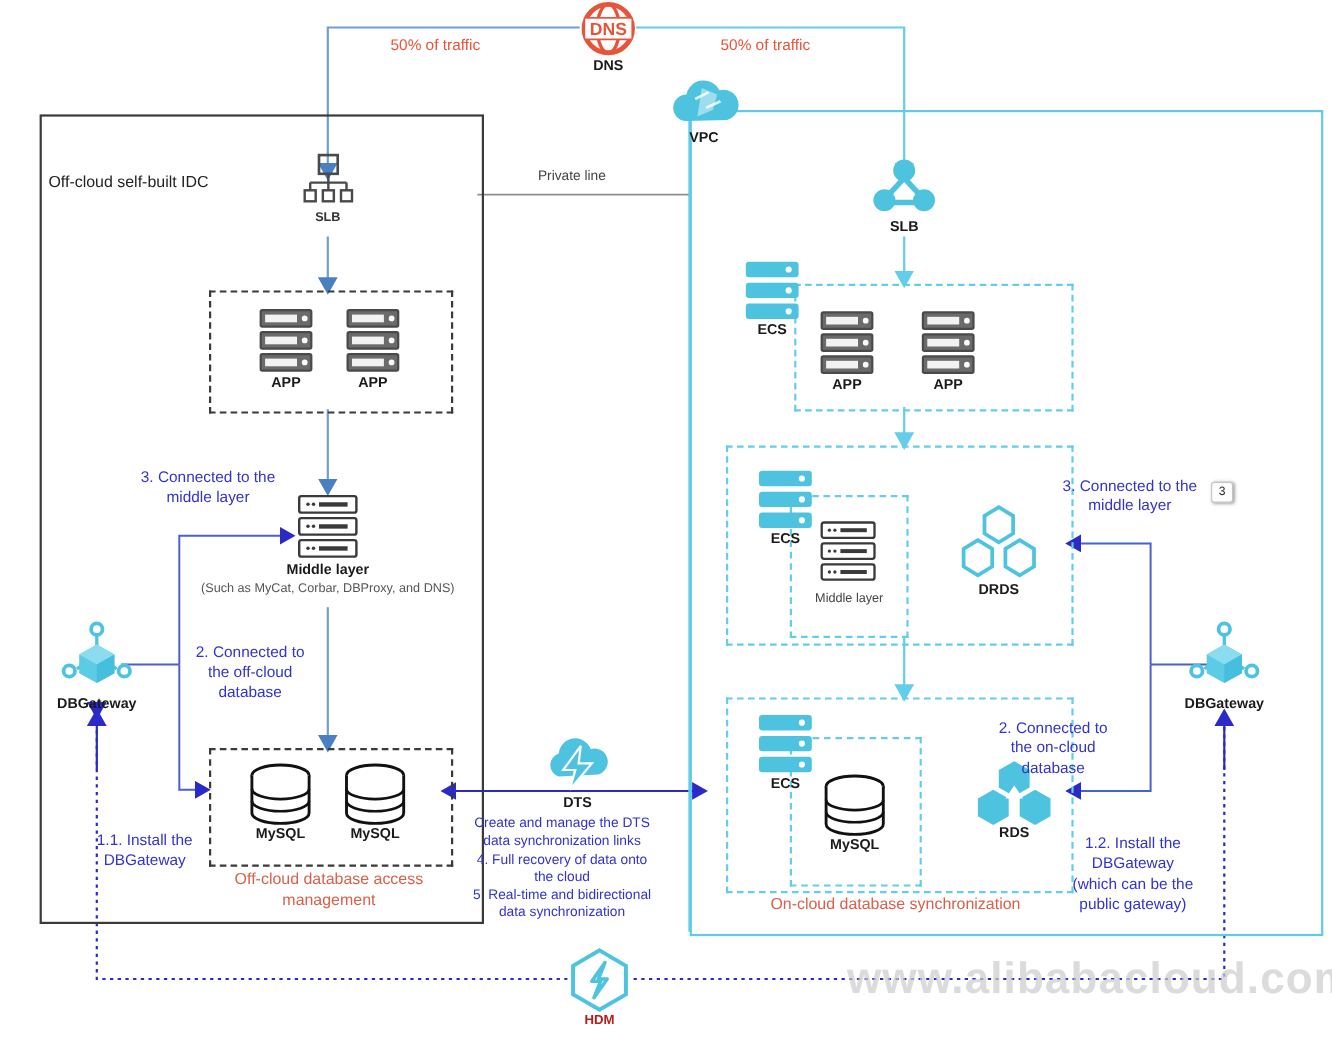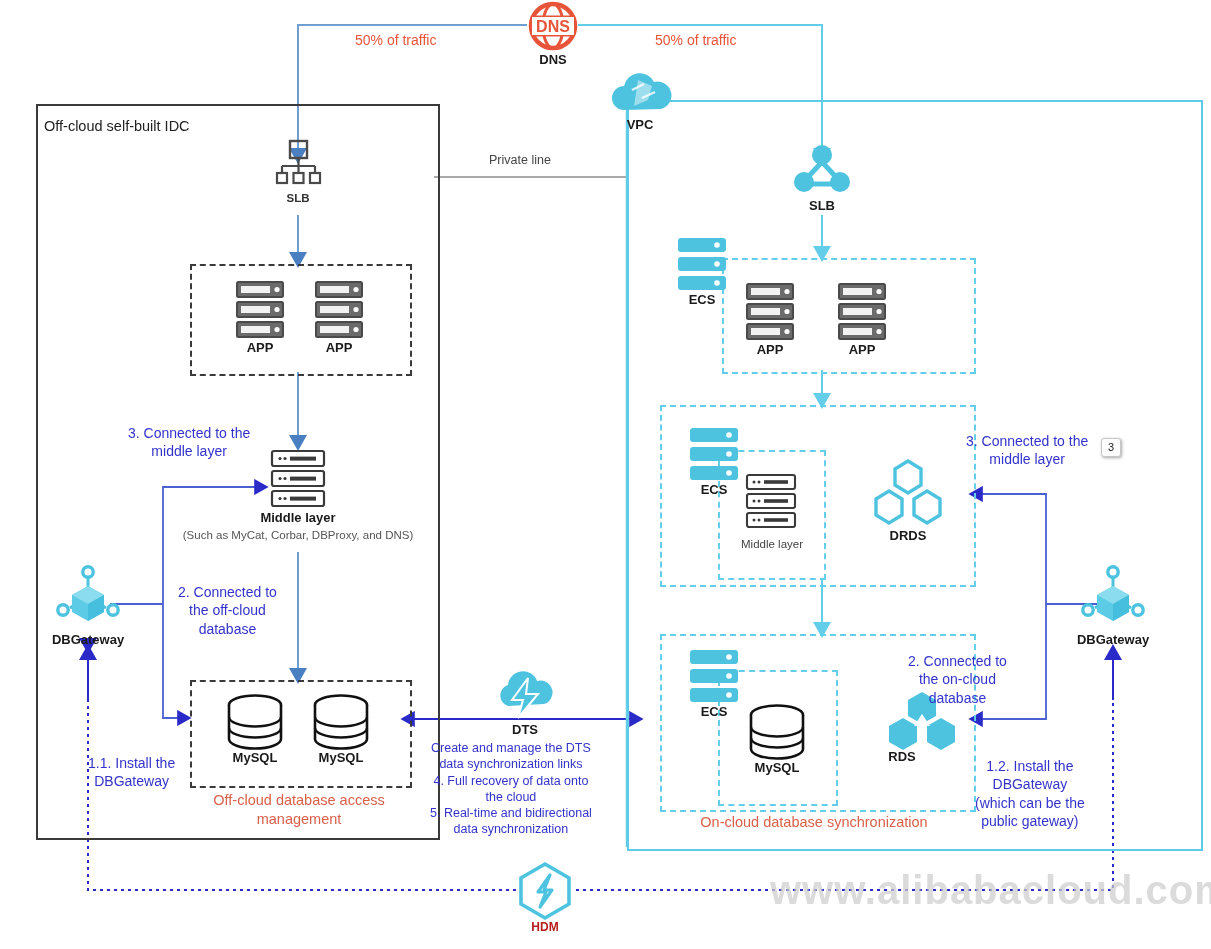--- a/index.html
+++ b/index.html
@@ -6,21 +6,21 @@
   body{font-family:"Liberation Sans","DejaVu Sans",sans-serif;}
   #canvas{position:relative;width:1211px;height:949px;background:#fff;overflow:hidden;}
   .abs{position:absolute;}
   .lbl{position:absolute;font-size:13px;font-weight:bold;color:#1a1a1a;white-space:nowrap;text-align:center;}
   .lbl-sm{position:absolute;font-size:11.5px;color:#555;white-space:nowrap;text-align:center;}
   .note-blue{position:absolute;color:#3333cc;font-size:14px;line-height:1.32;text-align:center;white-space:nowrap;}
   .note-red{position:absolute;color:#d9604a;font-size:14.5px;line-height:1.32;text-align:center;white-space:nowrap;}
   .note-dns{position:absolute;color:#e8543a;font-size:14px;white-space:nowrap;}
   .note-gray{position:absolute;color:#444;font-size:12.5px;white-space:nowrap;}
   .idc-box{position:absolute;border:2.5px solid #3a3a3a;background:transparent;}
-  .idc-title{position:absolute;font-size:14.5px;color:#222;white-space:nowrap;}
+  .idc-title{position:absolute;font-size:14.5px;color:#222;white-space:nowrap;margin-top:40px;}
   .vpc-box{position:absolute;border:2.5px solid #5ecbe8;background:transparent;}
   .dash-dark{position:absolute;border:2px dashed #3a3a3a;}
   .dash-cyan{position:absolute;border:2px dashed #63cdea;}
   .badge3{position:absolute;background:#fdfdfd;border:1px solid #c6c6c6;border-radius:3px;
     box-shadow:1px 1px 3px rgba(0,0,0,.35);font-size:11px;color:#222;text-align:center;
     line-height:16px;width:18px;height:17px;font-family:"Liberation Sans",sans-serif;}
   .watermark{position:absolute;color:rgba(205,205,205,.72);font-size:40px;font-weight:bold;
     letter-spacing:1px;white-space:nowrap;}
   svg{display:block;overflow:visible;}
 </style>
@@ -437,21 +437,21 @@
   <div class="abs" style="left:886px;top:692px;width:72px;height:62px;">
     <svg width="72" height="62" viewBox="0 0 72 62">
       <g fill="#4ec3e0">
         <polygon points="36,0 50,8 50,24 36,32 22,24 22,8"></polygon>
         <polygon points="17,26 31,34 31,50 17,58 3,50 3,34"></polygon>
         <polygon points="55,26 69,34 69,50 55,58 41,50 41,34"></polygon>
       </g>
       <polygon points="36,22 44,34 28,34" fill="#ffffff"></polygon>
     </svg>
   </div>
-  <div class="lbl" style="left:866px;top:749px;width:72px;">RDS</div>
+  <div class="lbl" style="left:886px;top:749px;width:72px;">RDS</div>
 
   <div class="note-red" style="left:636px;top:813px;text-align:center;width:356px;">
     <div>On-cloud database synchronization</div>
   </div>
 
   <div class="abs" style="left:1081px;top:566px;width:64px;height:62px;">
     <svg width="64" height="62" viewBox="0 0 64 62">
       <circle cx="32" cy="6" r="5.2" fill="none" stroke="#4ec3e0" stroke-width="3.4"></circle>
       <circle cx="7" cy="44" r="5.2" fill="none" stroke="#4ec3e0" stroke-width="3.4"></circle>
       <circle cx="57" cy="44" r="5.2" fill="none" stroke="#4ec3e0" stroke-width="3.4"></circle>

